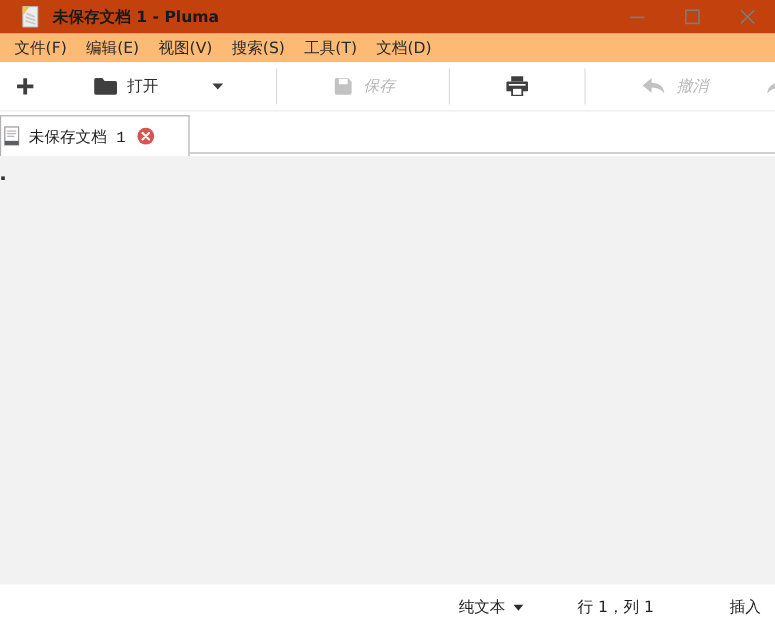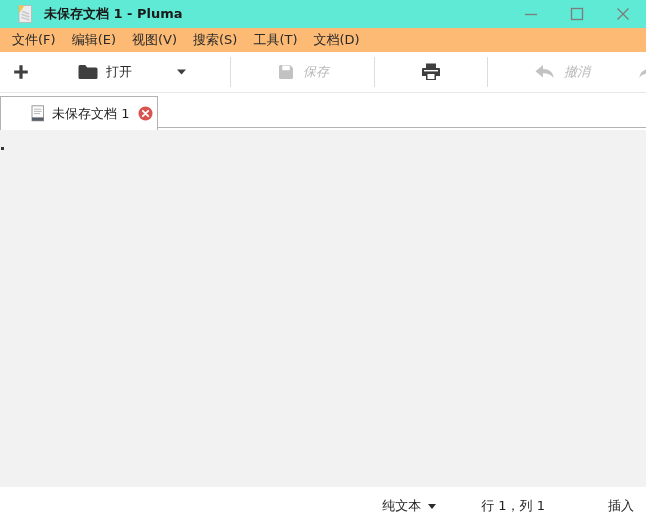--- a/index.html
+++ b/index.html
@@ -6,21 +6,21 @@
   html, body { width: 646px; height: 525px; }
   body {
     font-family: "DejaVu Sans", "Liberation Sans", sans-serif;
     background: #ffffff;
     color: #1a1a1a;
     overflow: hidden;
   }
   .window { width: 646px; height: 525px; display: flex; flex-direction: column; background: #fff; }
 
   
-  .titlebar { height: 28px; display: flex; align-items: center; flex: none; background: #5eead4; }
+  .titlebar { height: 28px; display: flex; align-items: center; flex: none; background: #c2410c; }
   .titlebar .app-icon { width: 22px; height: 22px; margin-left: 14px; margin-right: 8px; }
   .titlebar .title { font-size: 13px; font-weight: 600; color: #1a1a1a; }
   .win-controls { margin-left: auto; display: flex; align-items: center; height: 100%; }
   .win-btn { width: 46px; height: 28px; display: flex; align-items: center; justify-content: center; cursor: default; }
 
   
   .menubar { height: 24px; display: flex; align-items: center; padding-left: 4px; flex: none; background: #fdba74; }
   .menu-item { font-size: 13px; color: #2a2a2a; padding: 2px 8px; white-space: nowrap; }
 
   
@@ -29,21 +29,21 @@
   .tb-btn .tb-label { font-size: 13px; color: #2a2a2a; white-space: nowrap; }
   .tb-btn.disabled .tb-label { color: #b8b8b8; font-style: italic; }
   .tb-sep { width: 1px; height: 30px; background: #dcdcdc; margin: 0 5px; flex: none; }
   .tb-arrow { padding: 5px 5px; border-radius: 3px; display: flex; align-items: center; }
 
   
   .tabbar { height: 37px; position: relative; flex: none; background: #fff; }
   .tabbar .tabbar-line { position: absolute; left: 158px; right: 0; bottom: 2px; height: 1px; background: #b2b2b2; }
   .tab { position: absolute; left: 0; top: 3px; bottom: 0; width: 158px;
          border: 1px solid #b2b2b2; border-bottom: none; background: #fff;
-         display: flex; align-items: center; padding-left: 30px; }
+         display: flex; align-items: center; padding-left: 2px; font-family: Liberation Mono, monospace; }
   .tab .doc-icon { width: 14px; height: 17px; margin-right: 7px; flex: none; }
   .tab .tab-title { font-size: 13px; color: #1f1f1f; white-space: nowrap; }
   .tab .tab-close { width: 15px; height: 15px; margin-left: 9px; flex: none; display: flex; }
 
   
   .editor { flex: 1; background: #f2f2f2; position: relative; }
   .caret { position: absolute; left: 1px; top: 17px; width: 3px; height: 3px; background: #333; }
 
   
   .statusbar { height: 38px; flex: none; background: #fff; display: flex; align-items: center; justify-content: flex-end; padding-right: 12px; font-size: 13px; color: #1f1f1f; gap: 27px; }

